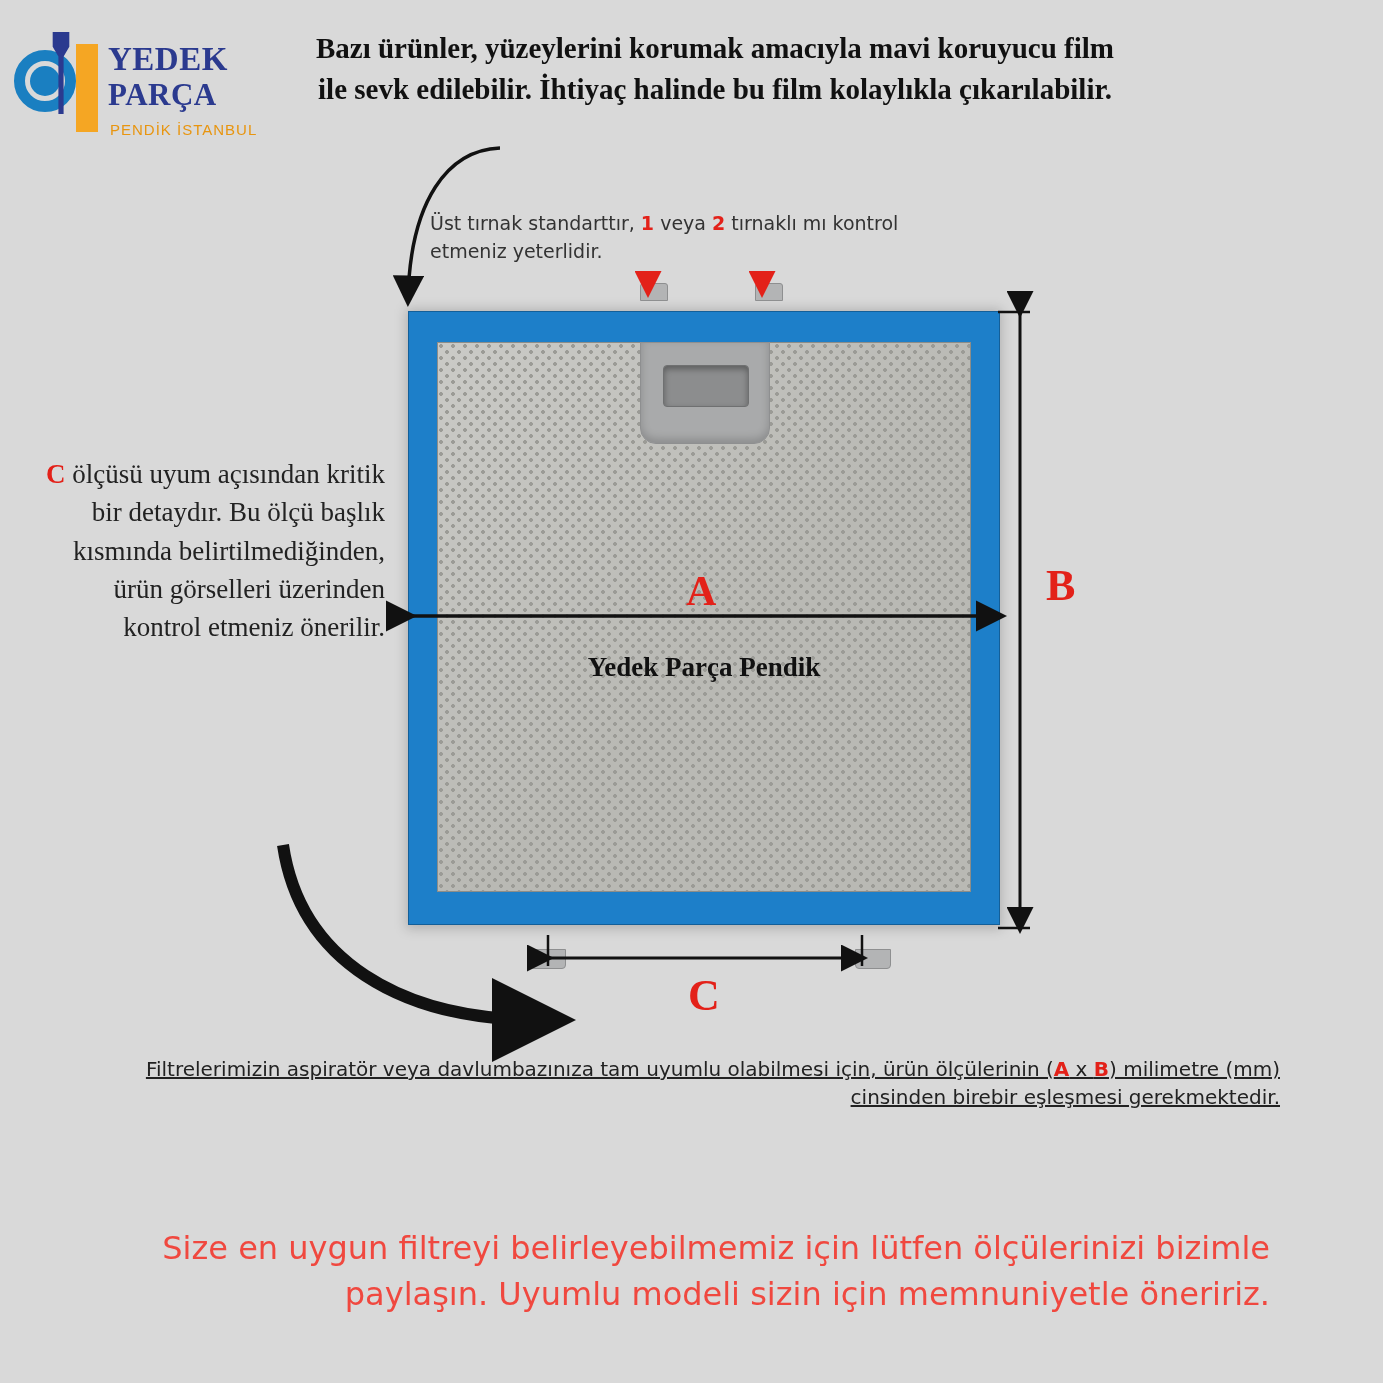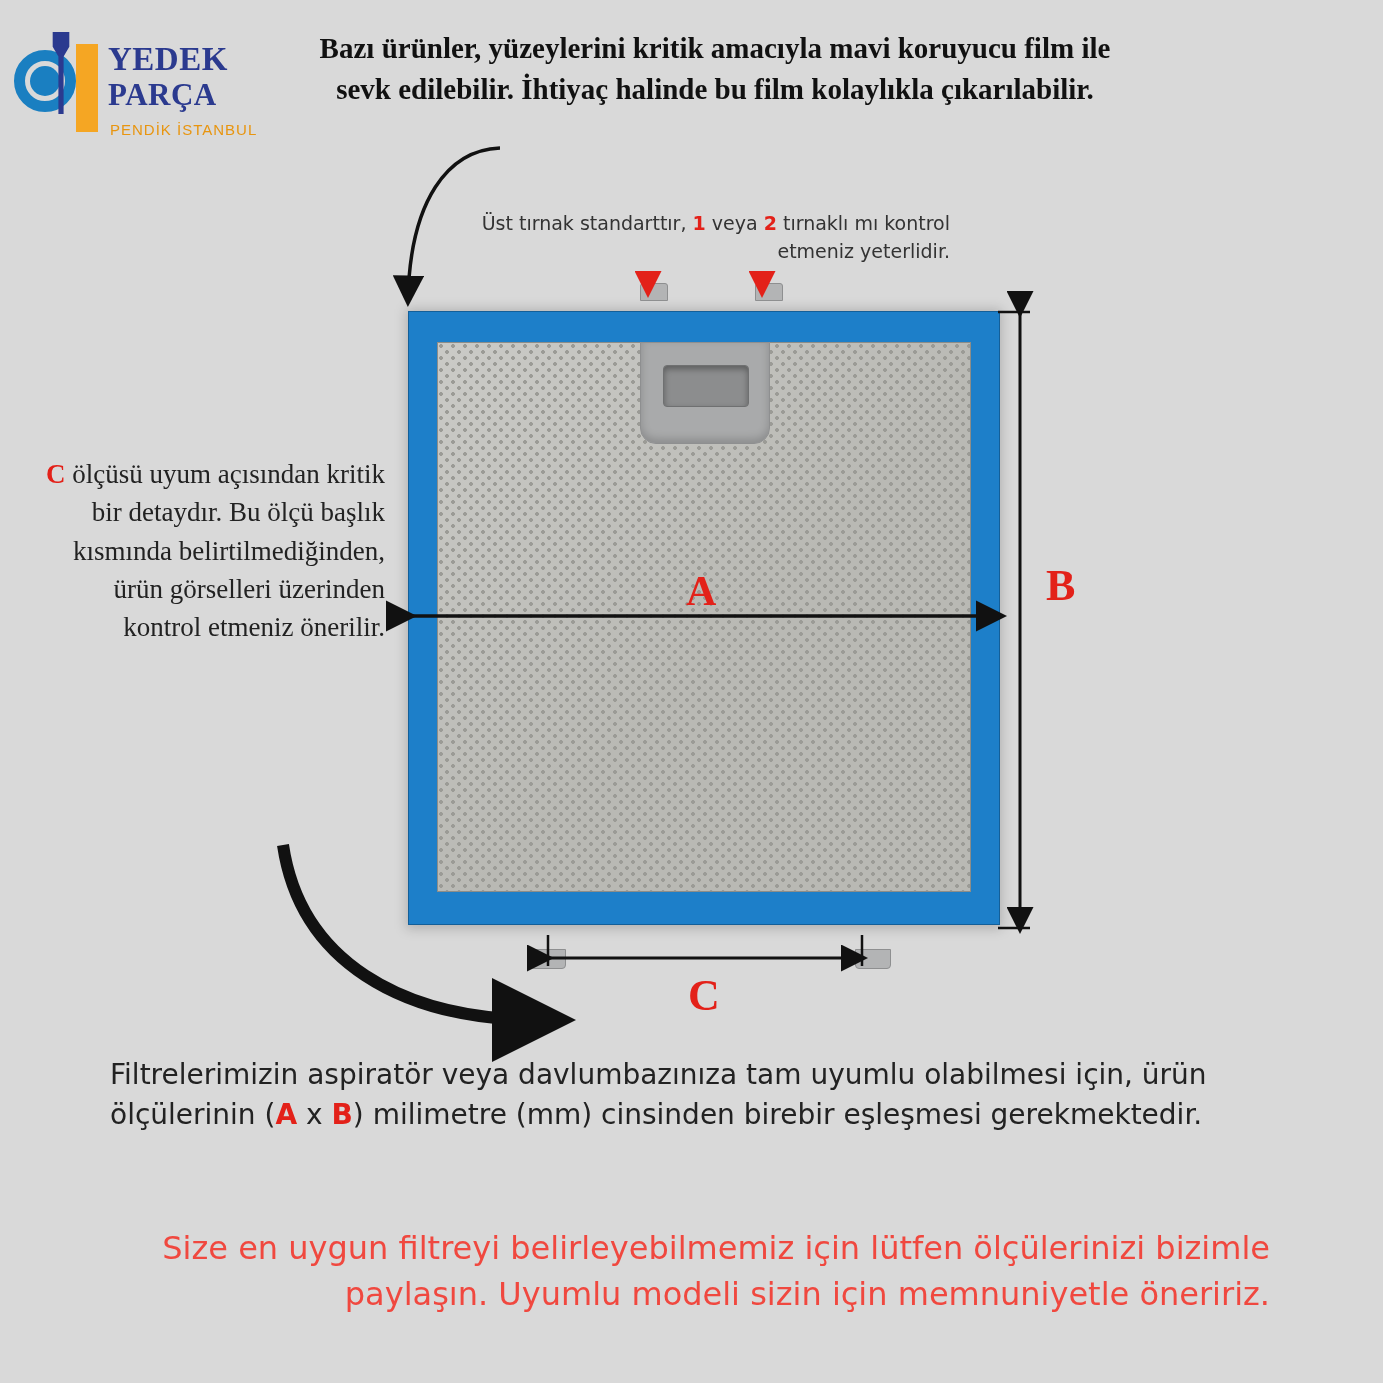--- a/index.html
+++ b/index.html
@@ -53,21 +53,21 @@
   #top-note{
     left:300px; top:28px; width:830px;
     text-align:center;
     font-family:"Liberation Serif", serif;
     font-weight:bold; font-size:29px; color:#111; line-height:1.42;
   }
 
   
   #tab-note{
     left:430px; top:210px; width:520px;
-    text-align:right; font-size:19px; color:#333; line-height:1.45;
+    text-align:left; font-size:19px; color:#333; line-height:1.45;
   }
   #tab-note .red{ color:#e32119; font-weight:bold; }
 
   
   #filter-wrap{ left:400px; top:295px; width:620px; height:660px; }
   .frame-shadow{
     position:absolute; left:6px; top:14px; width:596px; height:620px;
     background:rgba(0,0,0,.18); filter:blur(6px);
   }
   .frame{
@@ -128,21 +128,21 @@
   
   #left-note{
     left:30px; top:455px; width:355px;
     text-align:right; font-size:27px; color:#222; line-height:1.42;font-family:Liberation Serif, serif;
   }
   #left-note .red{ color:#e32119; font-weight:bold; }
 
   
   #bottom-note{
     left:110px; top:1055px; width:1170px;
-    text-align:left; font-size:28px; color:#222; line-height:1.42;
+    text-align:right; font-size:20px; color:#222; line-height:1.42;text-decoration:underline;
   }
   #bottom-note .red{ color:#e32119; font-weight:bold; }
 
   #bottom-cta{
     left:120px; top:1225px; width:1150px;
     text-align:right; font-size:32px; color:#f0483f; line-height:1.45;
   }
 
   svg.overlay{ position:absolute; left:0; top:0; width:1383px; height:1383px; pointer-events:none; }
 </style>
@@ -151,40 +151,41 @@
 
 <div class="abs" id="logo">
   <div class="gear"></div>
   <div class="wrench"></div>
   <div class="bar"></div>
   <div class="t1">YEDEK</div>
   <div class="t2">PARÇA</div>
   <div class="t3">PENDİK İSTANBUL</div>
 </div>
 
-<div class="abs" id="top-note">Bazı ürünler, yüzeylerini kritik amacıyla mavi koruyucu film ile sevk edilebilir. İhtiyaç halinde bu film kolaylıkla çıkarılabilir.</div>
+<div class="abs" id="top-note">Bazı ürünler, yüzeylerini korumak amacıyla mavi koruyucu film ile sevk edilebilir. İhtiyaç halinde bu film kolaylıkla çıkarılabilir.</div>
 
 <div class="abs" id="tab-note">
   <span>Üst tırnak standarttır, </span><span class="red">1</span><span> veya </span><span class="red">2</span><span> tırnaklı mı kontrol etmeniz yeterlidir.</span>
 </div>
 
 <div class="abs" id="left-note">
   <span class="red">C</span><span> ölçüsü uyum açısından kritik bir detaydır. Bu ölçü başlık kısmında belirtilmediğinden, ürün görselleri üzerinden kontrol etmeniz önerilir.</span>
 </div>
 
 <div class="abs" id="filter-wrap">
   <div class="frame-shadow"></div>
   <div class="tab-top" style="left:240px;"></div>
   <div class="tab-top" style="left:355px;"></div>
   <div class="frame">
     <div class="mesh"></div>
     <div class="handle">
       <div class="slot"></div>
     </div>
     <div class="label-A">A</div>
+    <div class="brand-text">Yedek Parça Pendik</div>
   </div>
   <div class="tab-bottom" style="left:130px;"></div>
   <div class="tab-bottom" style="left:455px;"></div>
 </div>
 
 <div class="abs label-B">B</div>
 <div class="abs label-C">C</div>
 
 <svg class="overlay" viewBox="0 0 1383 1383">
   <defs>

